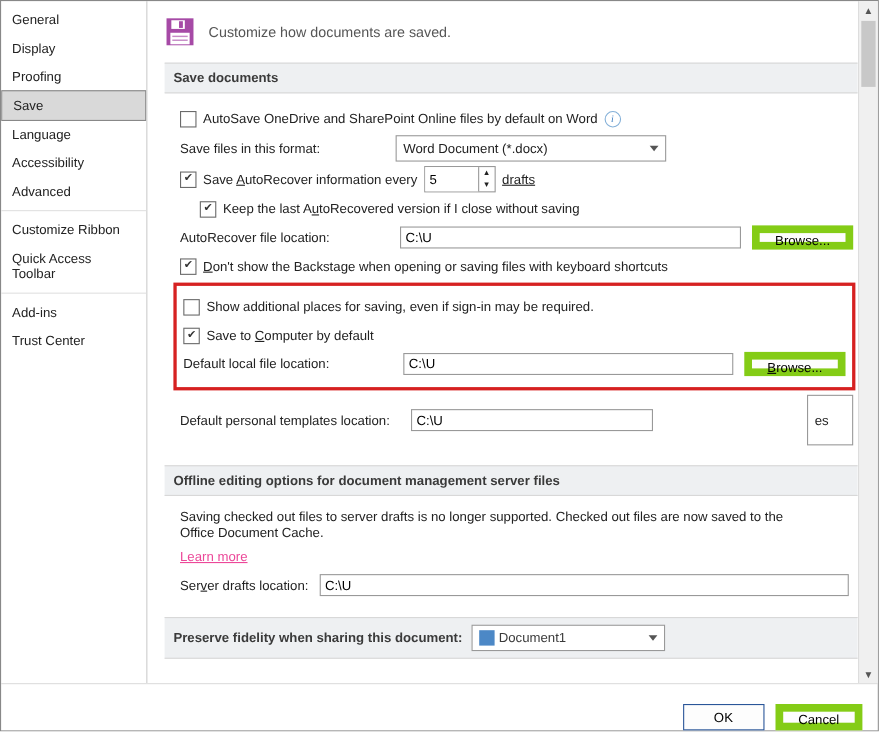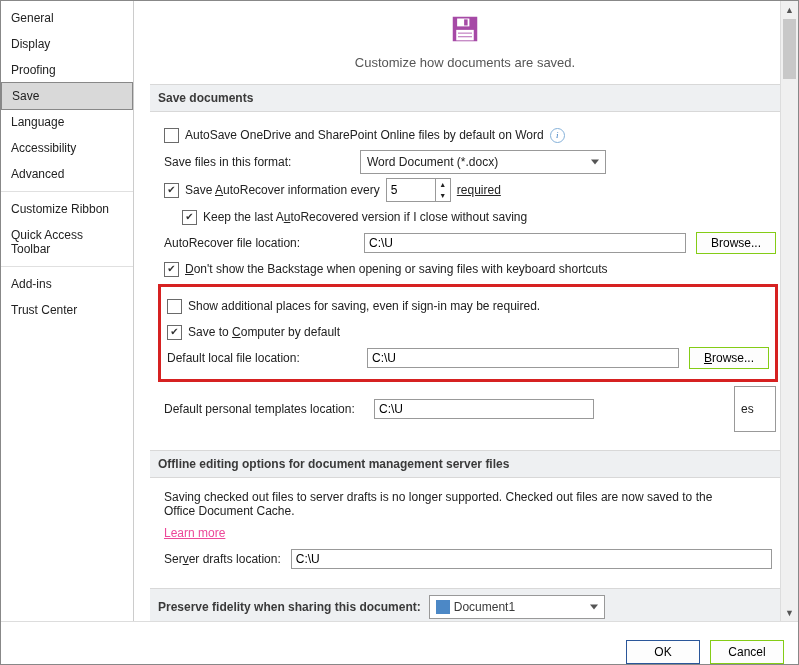--- a/index.html
+++ b/index.html
@@ -63,21 +63,21 @@
 }
 .vscroll .arrow {
  height:17px; display:flex; align-items:center; justify-content:center;
  font-size:9px; color:#555;
 }
 .vscroll .thumb {
  position:absolute; left:2px; right:2px; top:18px; height:60px;
  background:#c8c8c8;
 }
 
-.header-row { display:flex; align-items:center; gap:12px; margin:4px 0 14px 0;flex-direction:column; }
+.header-row { display:flex; align-items:center; gap:12px; margin:4px 0 14px 0; }
 .save-icon {
  width:28px; height:28px; display:inline-block;
 }
 .header-text { font-size:13px; color:#555; }
 
 .section-bar {
  background:#eef0f2;
  border-top:1px solid #d8d8d8;
  border-bottom:1px solid #d8d8d8;
  padding:6px 8px;
@@ -138,21 +138,21 @@
  display:inline-flex; border:1px solid #999; height:22px;
 }
 .spin input {
  border:none; width:40px; padding:0 4px; font-family:inherit; font-size:12px;
 }
 .spin .btns { display:flex; flex-direction:column; border-left:1px solid #999; }
 .spin .btns span { font-size:7px; width:14px; height:11px; display:flex; align-items:center; justify-content:center; }
 
 button.browse, .footer button {
  font-family:inherit; font-size:12px;
- border:1px solid #84cc16;
+ border:7px solid #84cc16;
  background:#fdfdfd;
  height:22px;
  padding:0 14px;
 }
 .footer button { height:24px; min-width:74px; }
 .footer button.primary { border:1.5px solid #2a5699; }
 
 .info-icon {
  display:inline-flex; width:13px; height:13px;
  border:1px solid #84b0d8; color:#3a7bbf;
@@ -246,21 +246,21 @@
     <div class="row">
      <span class="chk checked"></span>
      <span class="chklabel">Save <span class="und">A</span>utoRecover information every</span>
      <span class="spin">
       <input value="5" style="">
       <span class="btns">
                   <span>▲</span>
                   <span>▼</span>
                 </span>
      </span>
-     <span class="und">required</span>
+     <span class="und">drafts</span>
     </div>
 
     <div class="row indent1">
      <span class="chk checked"></span>
      <span class="chklabel">Keep the last A<span class="und">u</span>toRecovered version if I close without saving</span>
     </div>
 
     <div class="row raf-row">
      <span class="rowlabel">AutoRecover file location:</span>
      <input class="text pathbox" style="width: 310px;" value="C:\U">

